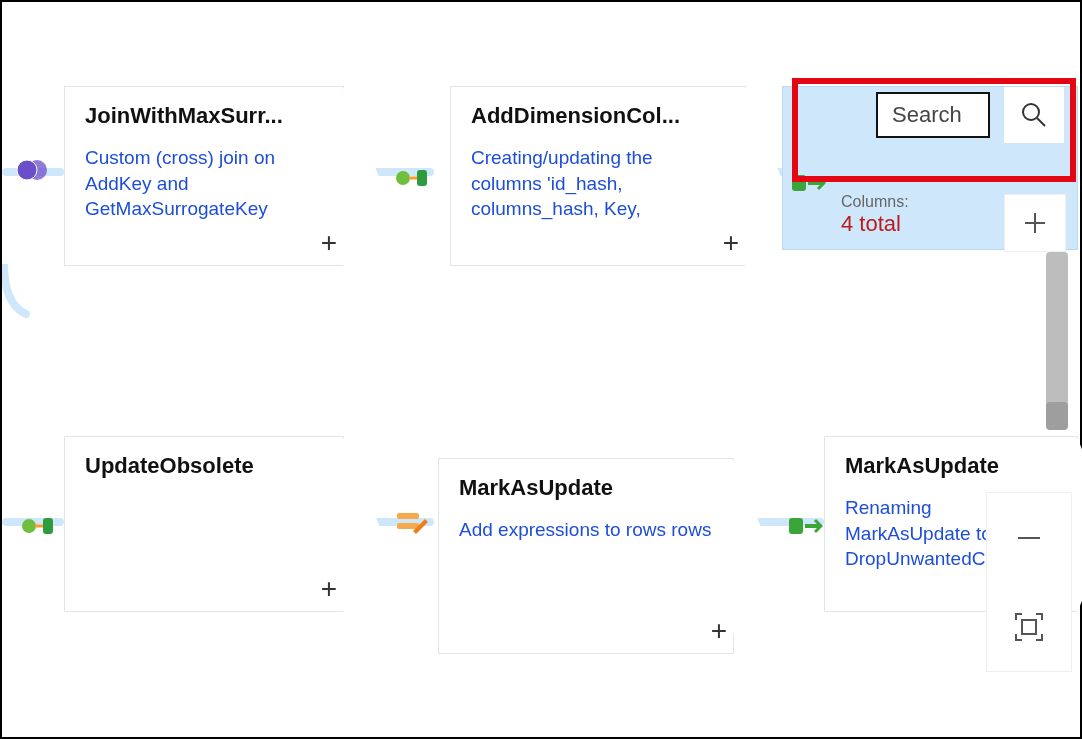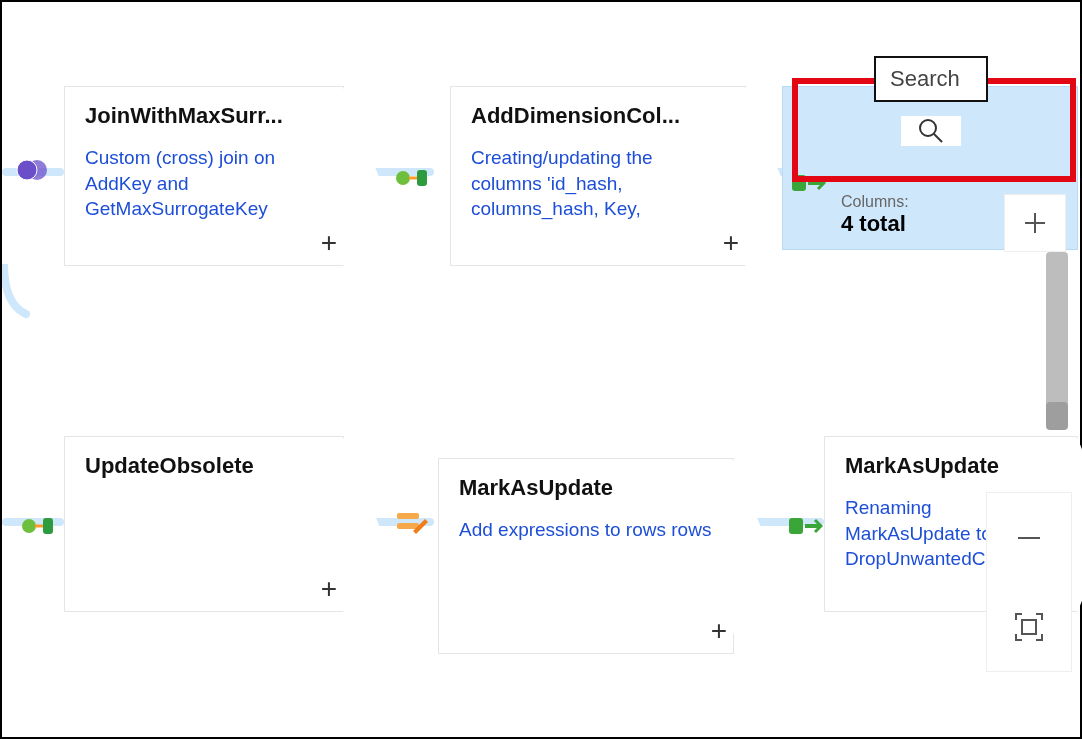--- a/index.html
+++ b/index.html
@@ -67,21 +67,21 @@
       border-radius: 4px;
     }
 
     
     .selnode {
       position: absolute;
       background: #cfe7fb;
       border: 1px solid #b8daf5;
     }
     .columns-label { font-size: 16px; color: #666; }
-    .columns-count { font-size: 22px; font-weight: 700; color: #000000; }
+    .columns-count { font-size: 22px; font-weight: 400; color: #b91c1c; }
 
     
     .search-highlight {
       position: absolute;
       border: 6px solid #e30613;
     }
     .search-box {
       background: #fff;
       border: 2px solid #111;
       padding: 8px 14px;
@@ -160,21 +160,21 @@
         <path d="M26 6 L32 12 L26 18" fill="none" stroke="#3aa63a" stroke-width="3"></path>
       </svg>
     </div>
     <div style="position:absolute; left:58px; top:106px;">
       <div class="columns-label">Columns:</div>
       <div class="columns-count">4 total</div>
     </div>
   </div>
 
   <div class="search-highlight" style="left:790px; top:76px; width:284px; height:104px;">
-    <div style="display:flex; gap:14px; align-items:center; justify-content:flex-end; height:100%; padding:0 6px 30px 0;flex-direction:column;">
+    <div style="display:flex; gap:14px; align-items:center; justify-content:flex-end; height:100%; padding:0 6px 30px 0;">
       <div class="search-box" style="width:114px;">
         <span>Search</span>
       </div>
       <div class="search-btn">
         <svg class="svg" width="30" height="30" viewBox="0 0 30 30">
           <circle cx="12" cy="12" r="8" fill="none" stroke="#333" stroke-width="2"></circle>
           <line x1="18" y1="18" x2="26" y2="26" stroke="#333" stroke-width="2"></line>
         </svg>
       </div>
     </div>

